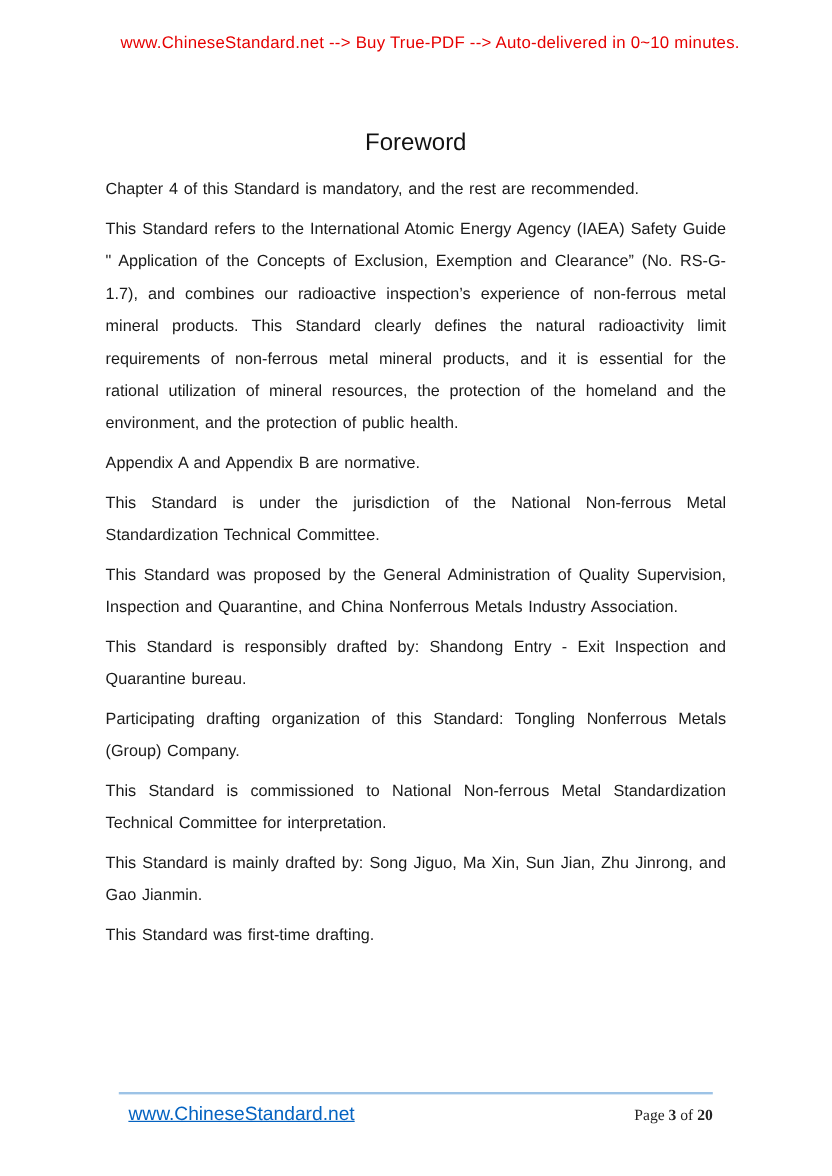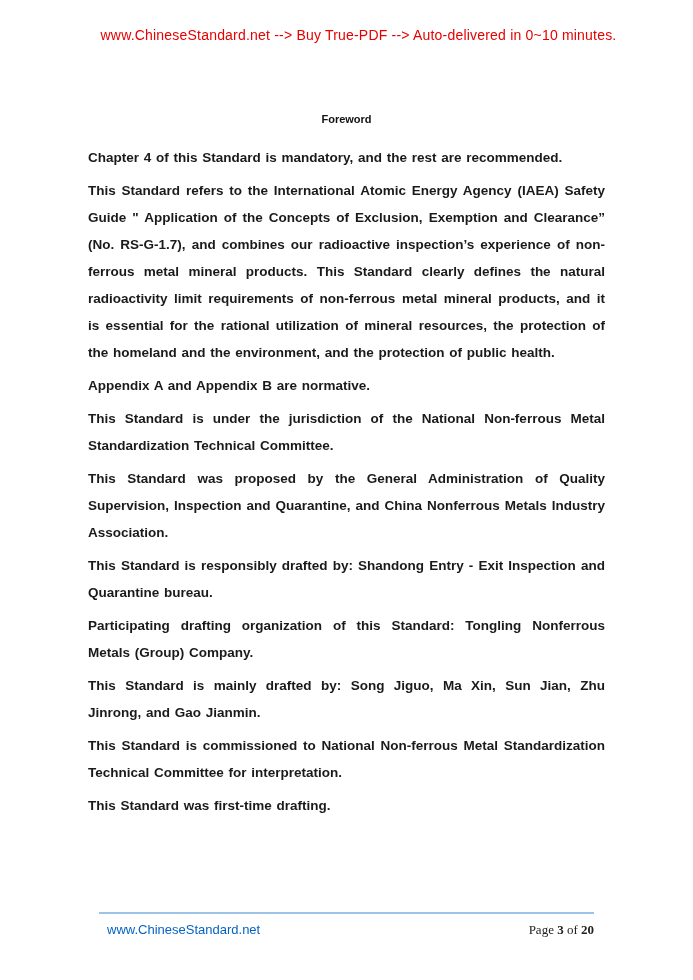--- a/index.html
+++ b/index.html
@@ -29,48 +29,48 @@
     margin-left: 24px;
   }
   .content {
     position: absolute;
     top: 109px;
     left: 88px;
     right: 88px;
   }
   .title {
     text-align: center;
-    font-size: 11px;
-    font-weight: bold;
+    font-size: 20px;
+    font-weight: normal;
     line-height: 21px;
     margin-bottom: 14px;
     color: #111111;
   }
   .content p {
     font-size: 13.5px;
     line-height: 27px;
     text-align: justify;
     margin-bottom: 6px;
     word-spacing: 1px;
-    font-weight: bold;
   }
   .footer {
     position: absolute;
     left: 99px;
     right: 99px;
     bottom: 42px;
     border-top: 2px solid var(--rule-blue, #9dc3e6);
     padding-top: 8px;
     display: flex;
     justify-content: space-between;
     align-items: baseline;
   }
   .footer-link {
-    font-size: 13px;
+    font-size: 16px;
     color: var(--link-blue, #0563c1);
+    text-decoration: underline;
     cursor: pointer;
     padding-left: 8px;
   }
   .page-info {
     font-family: "Liberation Serif", serif;
     font-size: 13px;
     color: #222222;
   }
   .page-info span { margin-left: 0; }
   .page-info .num { font-weight: bold; }
@@ -85,22 +85,22 @@
   <div class="content">
     <h1 class="title">Foreword</h1>
 
     <p>Chapter 4 of this Standard is mandatory, and the rest are recommended.</p>
     <p>This Standard refers to the International Atomic Energy Agency (IAEA) Safety Guide " Application of the Concepts of Exclusion, Exemption and Clearance” (No. RS-G-1.7), and combines our radioactive inspection’s experience of non-ferrous metal mineral products. This Standard clearly defines the natural radioactivity limit requirements of non-ferrous metal mineral products, and it is essential for the rational utilization of mineral resources, the protection of the homeland and the environment, and the protection of public health.</p>
     <p>Appendix A and Appendix B are normative.</p>
     <p>This Standard is under the jurisdiction of the National Non-ferrous Metal Standardization Technical Committee.</p>
     <p>This Standard was proposed by the General Administration of Quality Supervision, Inspection and Quarantine, and China Nonferrous Metals Industry Association.</p>
     <p>This Standard is responsibly drafted by: Shandong Entry - Exit Inspection and Quarantine bureau.</p>
     <p>Participating drafting organization of this Standard: Tongling Nonferrous Metals (Group) Company.</p>
+    <p>This Standard is commissioned to National Non-ferrous Metal Standardization Technical Committee for interpretation.</p>
     <p>This Standard is mainly drafted by: Song Jiguo, Ma Xin, Sun Jian, Zhu Jinrong, and Gao Jianmin.</p>
-    <p>This Standard is commissioned to National Non-ferrous Metal Standardization Technical Committee for interpretation.</p>
     <p>This Standard was first-time drafting.</p>
   </div>
 
   <div class="footer">
     <a class="footer-link">www.ChineseStandard.net</a>
     <div class="page-info">
       <span>Page</span>
       <span class="num">3</span>
       <span>of</span>
       <span class="num">20</span>

